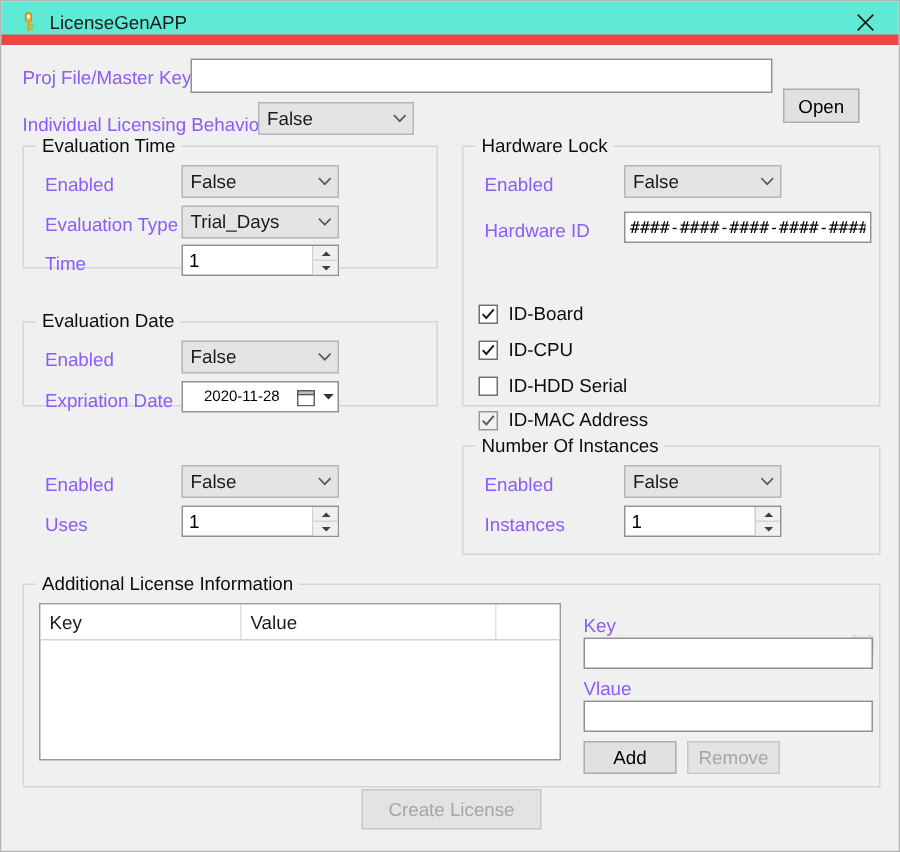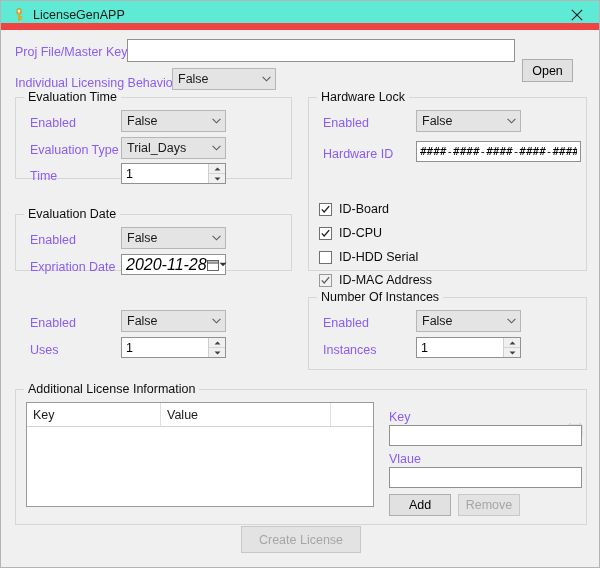--- a/index.html
+++ b/index.html
@@ -170,25 +170,24 @@
   .datepick {
     position: absolute;
     background: #ffffff;
     border: 1px solid #919191;
     box-sizing: border-box;
     display: flex;
     align-items: center;
   }
   .datepick .dval {
     flex: 1;
-    padding-left: 4px;
-    font-size: 16px;
+    padding-left: 14px;
+    font-size: 10px;
     color: #000;
     white-space: nowrap;
-    font-style: italic;
   }
   .datepick .dcal {
     width: 16px;
     display: flex;
     align-items: center;
     justify-content: center;
   }
   .datepick .darrow {
     width: 13px;
     display: flex;

